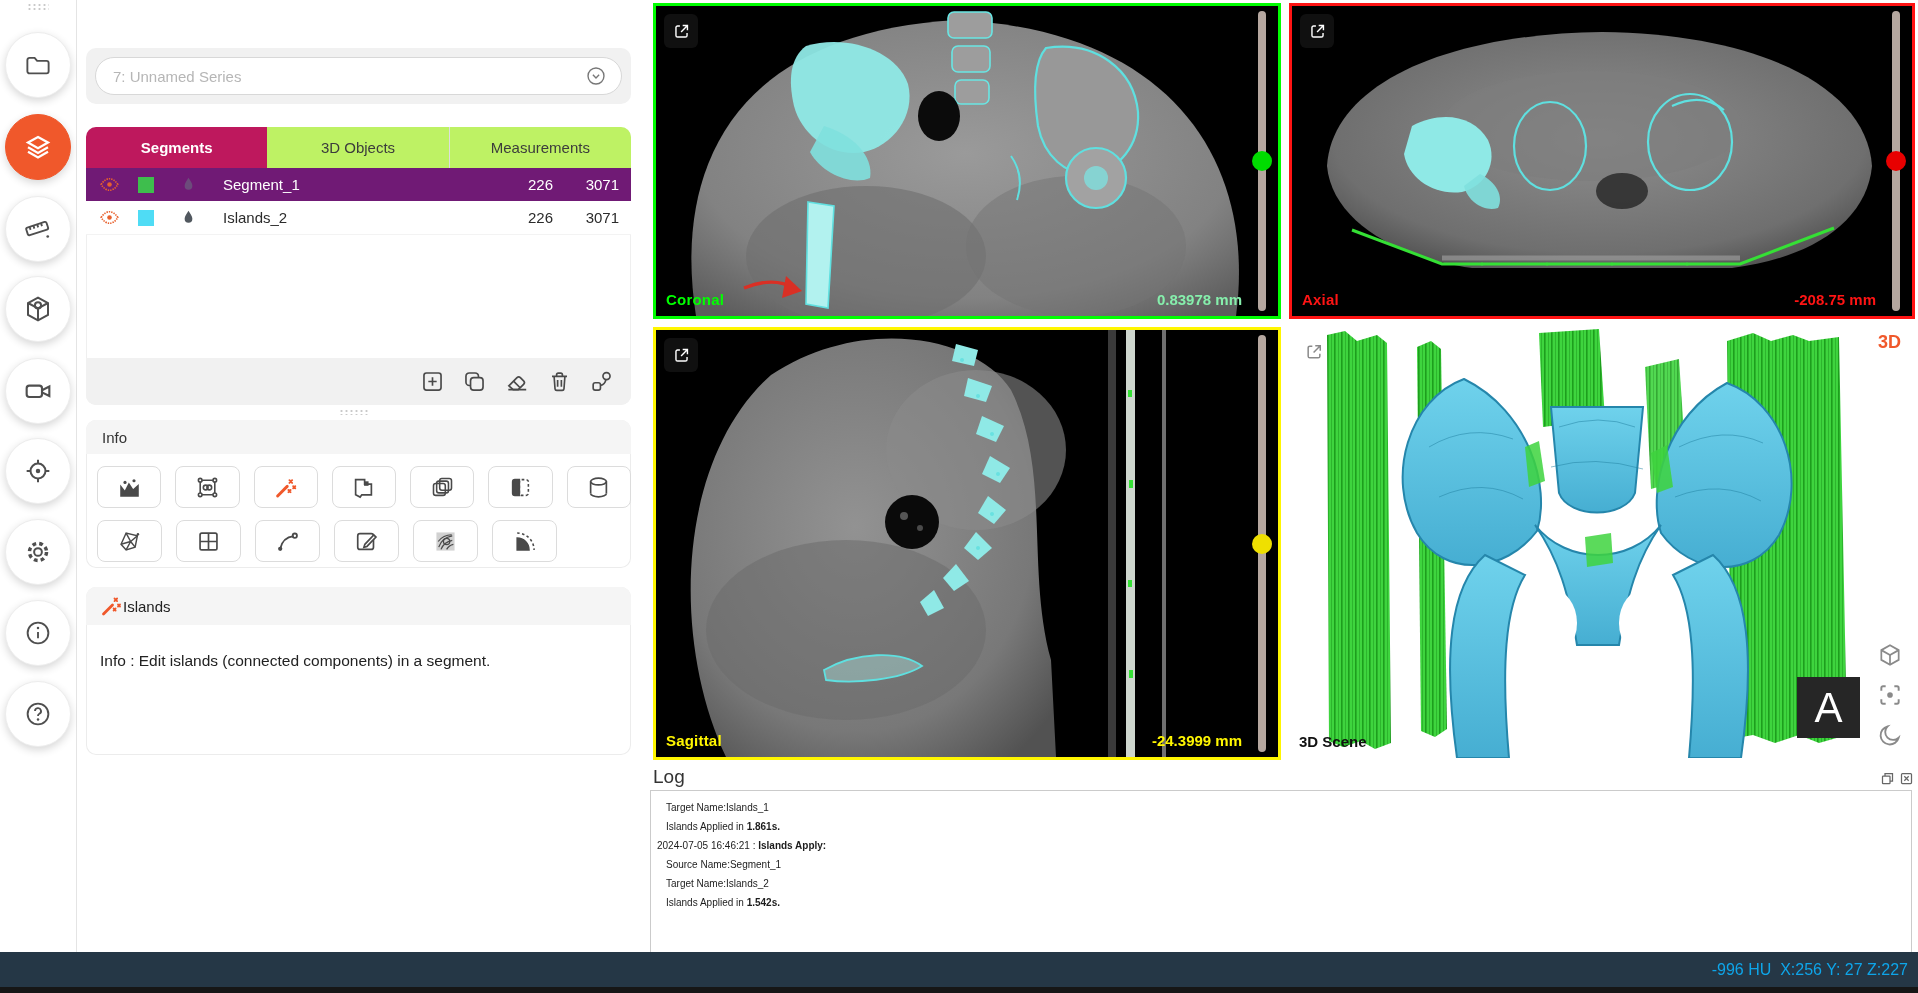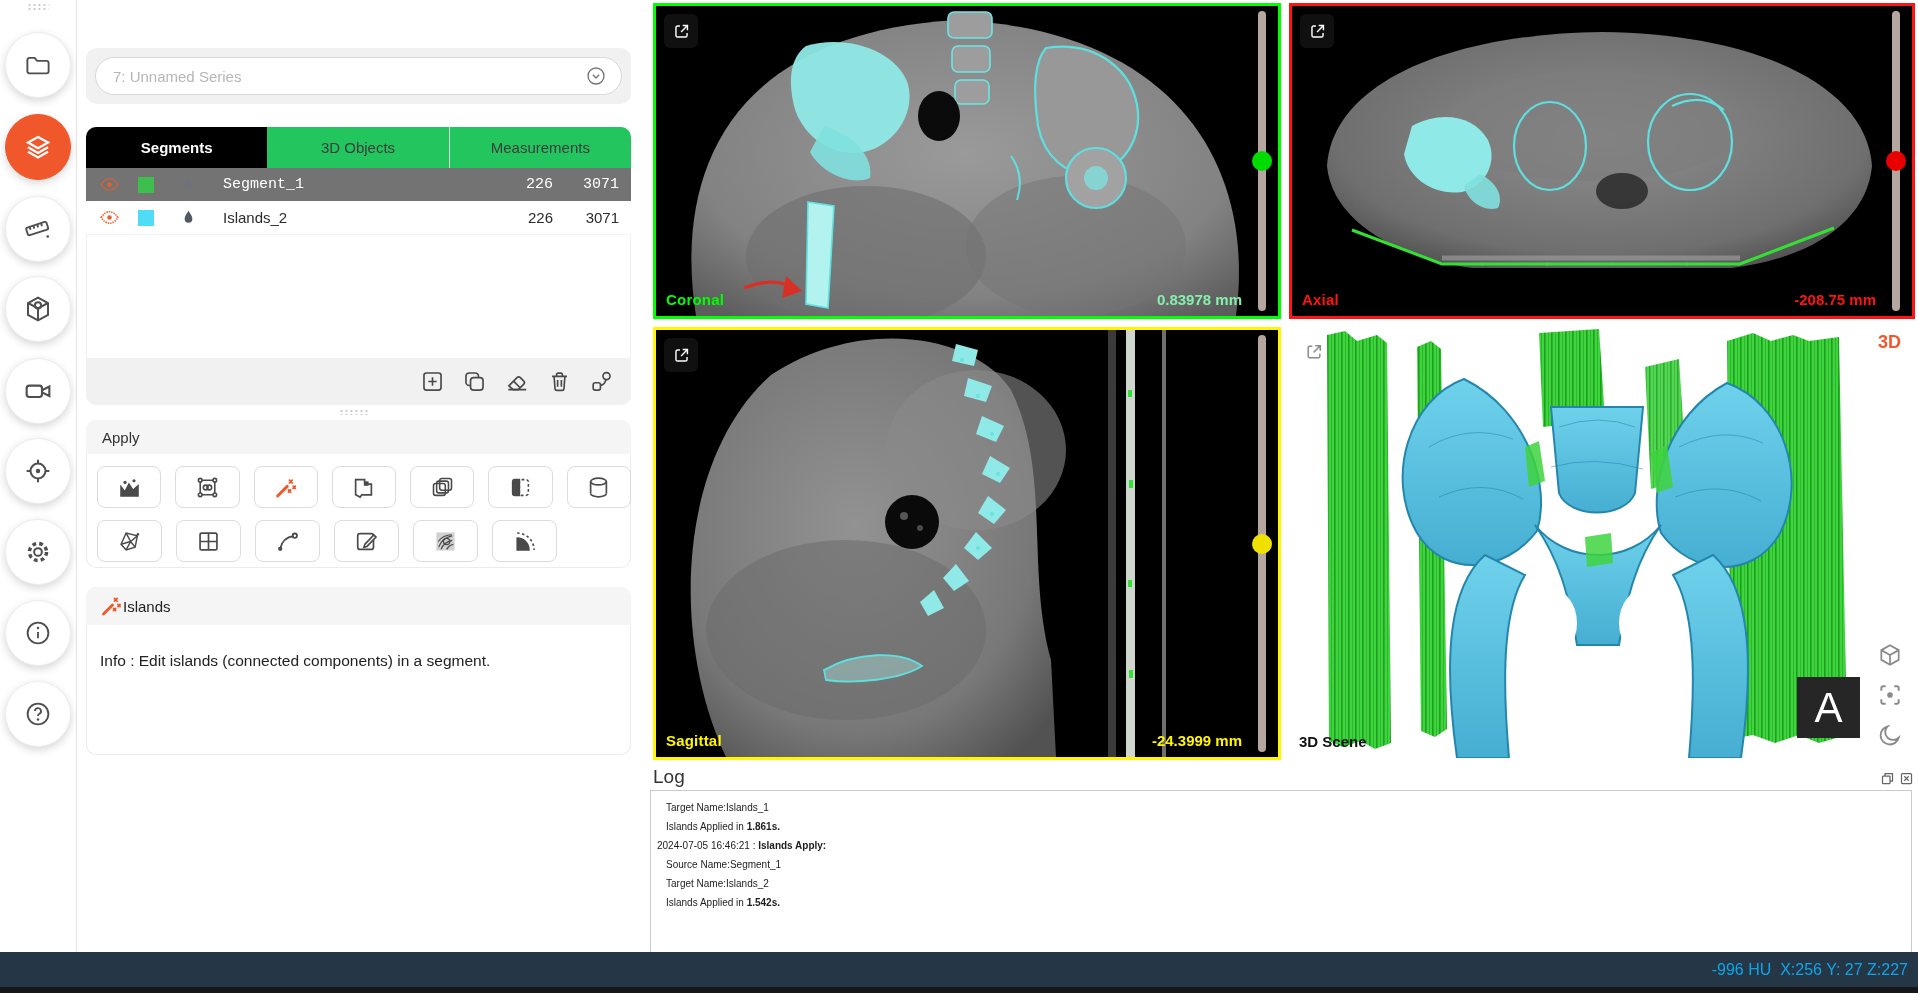--- a/index.html
+++ b/index.html
@@ -17,25 +17,25 @@
 
   
   .panel{position:absolute;left:77px;top:0;width:554px;height:952px;background:#fff;}
   .series-wrap{position:absolute;left:9px;top:48px;width:545px;height:56px;background:#f1f1f1;border-radius:10px;}
   .series-input{position:absolute;left:9px;top:9px;right:9px;height:36px;background:#fff;border:1px solid #d8d8d8;
     border-radius:19px;display:flex;align-items:center;padding:0 14px 0 17px;cursor:pointer;}
   .series-text{color:#b6b6b6;font-size:15px;flex:1;}
   .seg-card{position:absolute;left:9px;top:127px;width:545px;height:278px;border-radius:10px;overflow:hidden;background:#fff;
     box-shadow:0 0 0 1px #efefef inset;}
   .tabs{display:flex;height:41px;}
-  .tab{flex:1;display:flex;align-items:center;justify-content:center;font-size:15px;background:#22c55e;color:#3c3c3c;cursor:pointer;}
-  .tab.active{background:#000000;color:#fff;font-weight:bold;border-radius:6px 0 0 0;}
+  .tab{flex:1;display:flex;align-items:center;justify-content:center;font-size:15px;background:#bef264;color:#3c3c3c;cursor:pointer;}
+  .tab.active{background:#be185d;color:#fff;font-weight:bold;border-radius:6px 0 0 0;}
   .tab.sep{border-left:1px solid #ddd;}
   .seg-row{height:33px;display:flex;align-items:center;padding:0 12px 0 13px;font-size:15px;cursor:pointer;background:#fff;color:#2b2b2b;border-bottom:1px solid #f3f3f3;}
-  .seg-row.selected{background:#737373;color:#fff;border-bottom:none;font-family:Liberation Mono, monospace;}
+  .seg-row.selected{background:#701a75;color:#fff;border-bottom:none;}
   .swatch{width:16px;height:16px;margin-left:17px;}
   .seg-eye{width:22px;display:flex;}
   .seg-drop{margin-left:27px;display:flex;}
   .seg-name{margin-left:27px;flex:1;}
   .seg-col{width:56px;text-align:right;}
   .seg-col2{width:66px;text-align:right;}
   .seg-actions{position:absolute;left:0;right:0;bottom:0;height:47px;background:#f1f1f1;display:flex;align-items:center;
     justify-content:flex-end;gap:17px;padding-right:17px;color:#4a4a4a;}
   .act-btn{cursor:pointer;display:flex;}
   .panel-grip{position:absolute;left:262px;top:409px;width:30px;height:6px;
@@ -276,21 +276,21 @@
               <rect x="4" y="13.2" width="7" height="7" rx="2"></rect>
               <path d="M16.2 10.2c-.6 3.4-2.6 5-5.2 5.6"></path>
             </svg>
           </span>
       </div>
     </div>
 
     <div class="panel-grip"></div>
 
     <div class="tools-card">
-      <div class="card-head">Apply</div>
+      <div class="card-head">Info</div>
       <div class="tools-grid">
         <div class="tools-row">
           <div class="tool-btn">
               <svg width="27" height="27" viewBox="0 0 24 24" fill="none" stroke="currentColor" stroke-width="1.5">
                 <path d="M4.5 19.5v-8l3.5 4.5 3.5-7 3.5 5.5 4.5-4v9Z" fill="currentColor"></path>
                 <circle cx="8" cy="7.5" r="1.4" fill="currentColor" stroke="none"></circle>
                 <circle cx="16" cy="6" r="1.4" fill="currentColor" stroke="none"></circle>
               </svg>
             </div>
           <div class="tool-btn">

